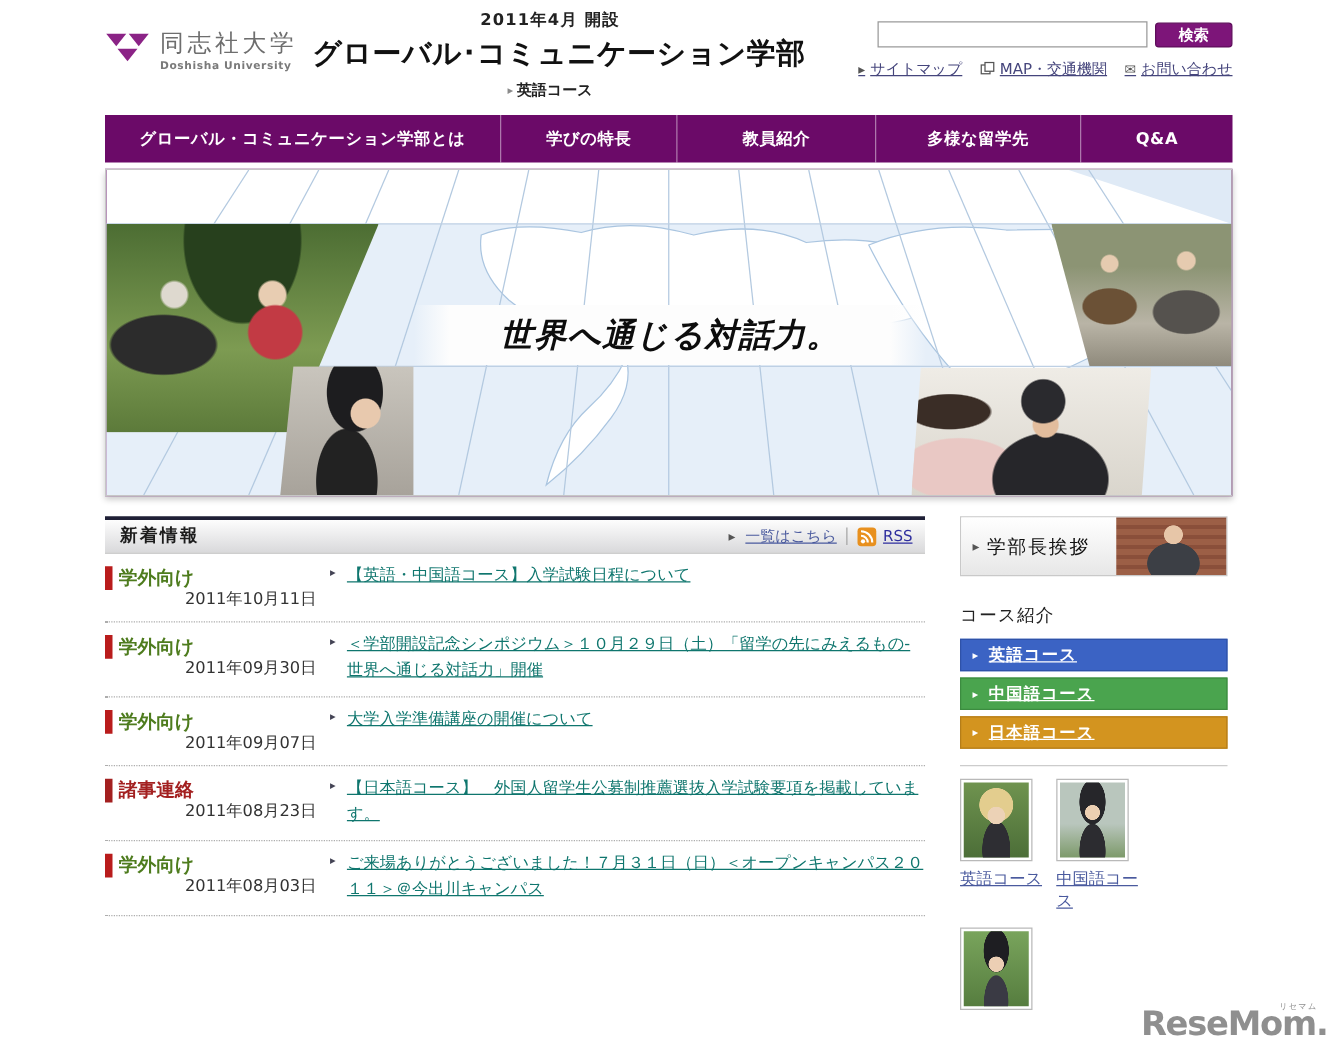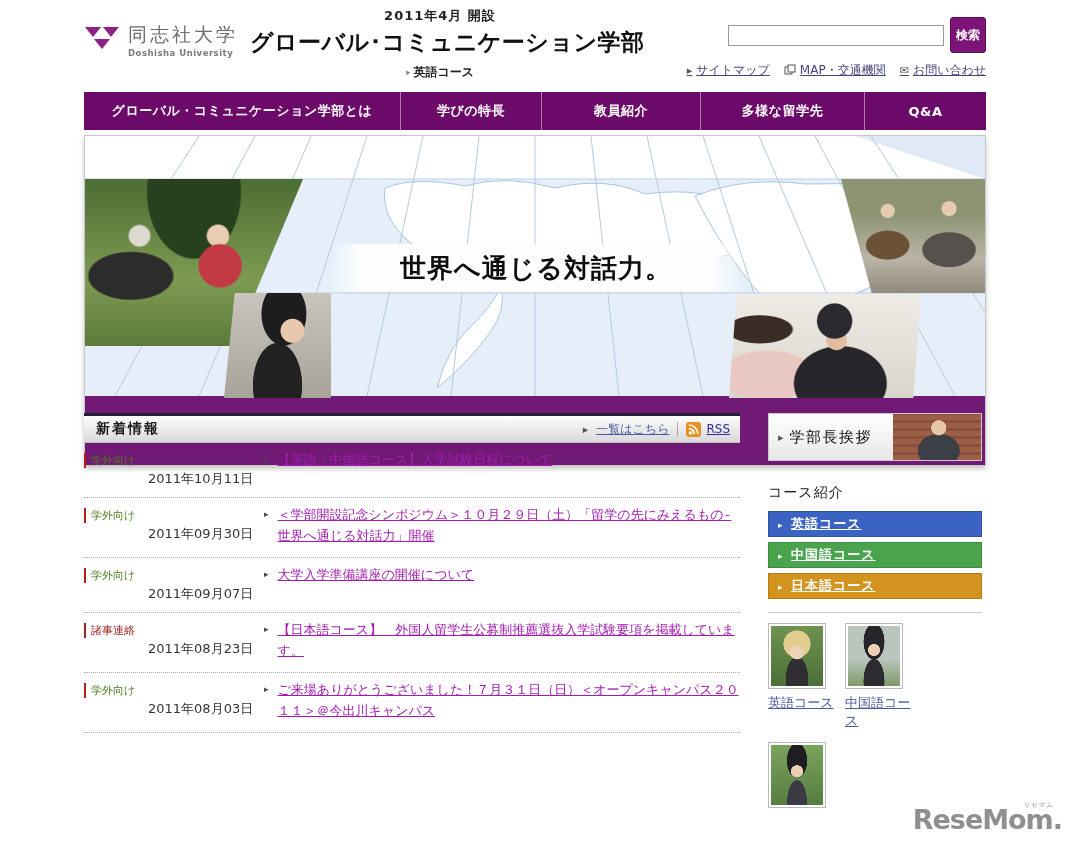--- a/index.html
+++ b/index.html
@@ -18,34 +18,34 @@
   .title-links { margin-top:6px; display:flex; justify-content:center; gap:20px;flex-direction:column; }
   .title-links .tlink { font-size:12px; font-weight:bold; color:#222; text-decoration:none; }
   .mini-arrow { color:#8a8a8a; font-size:9px; margin-right:3px; vertical-align:1px; }
 
   .header-right { position:absolute; right:86px; top:8px; width:310px; }
   .lang-row { text-align:right; font-size:12px; color:#9a9a9a; }
   .lang-row .lang { margin:0 5px; color:#45457c; text-decoration:underline; }
   .lang-row .lang.current { color:#333; text-decoration:none; }
   .search-row { margin-top:9px; display:flex; justify-content:flex-end; align-items:center; gap:6px; }
   .search-input { width:216px; height:21px; border:1px solid #9a9a9a; background:#fff; font-size:12px; padding:0 4px; }
-  .search-btn { height:36px; padding:0 5px; background:#7d1579; color:#fff; font-size:12px; font-weight:bold; border:1px solid #5e0d5b; border-radius:3px; line-height:19px; }
+  .search-btn { height:20px; padding:0 18px; background:#7d1579; color:#fff; font-size:12px; font-weight:bold; border:1px solid #5e0d5b; border-radius:3px; line-height:19px; }
   .util-row { margin-top:9px; display:flex; justify-content:flex-end; align-items:center; gap:14px; font-size:12px; }
   .util-row a { color:#45457c; text-decoration:underline; display:inline-flex; align-items:center; gap:4px; }
   .util-ic { color:#555; font-size:11px; font-style:normal; }
 
   
   .navbar { position:absolute; left:84px; top:92px; width:902px; height:38px; background:#6b0a68; display:flex; }
   .nav-item { height:100%; display:flex; align-items:center; justify-content:center; color:#fff; font-size:13px; font-weight:bold; border-right:1px solid rgba(255,255,255,.45); cursor:pointer; letter-spacing:0.5px; }
   .nav-item:nth-child(1){ width:317px; } .nav-item:nth-child(2){ width:141px; }
   .nav-item:nth-child(3){ width:159px; } .nav-item:nth-child(4){ width:164px; }
   .nav-item:nth-child(5){ width:121px; border-right:none; }
 
   
-  .hero { position:absolute; left:84px; top:135px; width:902px; height:331px; border:1px solid #c6c6c6; background:#701a75; box-shadow:0 3px 5px rgba(0,0,0,.22); overflow:hidden; }
+  .hero { position:absolute; left:84px; top:135px; width:902px; height:262px; border:1px solid #c6c6c6; background:#701a75; box-shadow:0 3px 5px rgba(0,0,0,.22); overflow:hidden;font-style:italic; }
   .hero svg { position:absolute; left:0; top:0; }
   .photo { position:absolute; }
   #ph-tl { left:0; top:43px; width:218px; height:167px;
     clip-path:polygon(0 0,100% 0,68% 100%,0 100%);
     background:
       radial-gradient(circle at 62% 52%, #c23a44 0 13%, rgba(0,0,0,0) 14%),
       radial-gradient(circle at 61% 34%, #e8cdb2 0 6%, rgba(0,0,0,0) 7%),
       radial-gradient(circle at 25% 34%, #ded9cf 0 5%, rgba(0,0,0,0) 6%),
       radial-gradient(ellipse at 21% 58%, #2c2c2c 0 17%, rgba(0,0,0,0) 18%),
       radial-gradient(ellipse at 50% 8%, #27401d 0 30%, rgba(0,0,0,0) 31%),
@@ -83,25 +83,25 @@
     background:linear-gradient(180deg,#fdfdfd,#d9d9db); display:flex; align-items:center; }
   .news-heading { font-size:14px; font-weight:bold; color:#1c1c1c; padding-left:12px; letter-spacing:2px; }
   .news-header-right { margin-left:auto; display:flex; align-items:center; gap:8px; padding-right:10px; }
   .news-index-link { font-size:12px; color:#4a5a9e; text-decoration:underline; }
   .nh-divider { width:1px; height:14px; background:#a5a5a5; }
   .rss-link { font-size:12px; color:#2e2e9e; text-decoration:underline; display:inline-flex; align-items:center; gap:5px; }
   .rss-badge { width:15px; height:15px; background:#e8901e; border-radius:3px; display:inline-block; }
 
   .news-list { position:absolute; left:84px; top:443px; width:656px; }
   .news-row { display:flex; align-items:flex-start; padding:7px 0 9px; border-bottom:1px dotted #adadad; }
-  .news-cat { width:64px; border-left:2px solid #b91c1c; padding-left:5px; font-size:11px; font-weight:normal; color:#4e7c1e; margin-top:3px; white-space:nowrap; }
+  .news-cat { width:64px; border-left:6px solid #b91c1c; padding-left:5px; font-size:15px; font-weight:bold; color:#4e7c1e; margin-top:3px; white-space:nowrap; }
   .cat-red .news-cat { border-left-color:#a32020; color:#a32020; }
   .news-date { width:108px; font-size:13px; color:#333; margin-top:20px; white-space:nowrap; }
   .news-arrow { color:#445; font-size:9px; margin:4px 9px 0 8px; }
-  .news-title { flex:1; font-size:13px; color:#a21caf; text-decoration:underline; line-height:1.65;font-family:Liberation Mono, monospace; }
+  .news-title { flex:1; font-size:13px; color:#0f766e; text-decoration:underline; line-height:1.65; }
 
   .notice { position:absolute; left:84px; top:682px; font-family:"DejaVu Serif","Liberation Serif",serif; font-size:13.5px; color:#1c1c1c; line-height:1.85; }
 
   
   .sidebar { position:absolute; left:768px; top:413px; width:214px; }
   .dean-box { height:48px; border:1px solid #c9c9c9; display:flex; cursor:pointer; background:#fff; }
   .dean-left { flex:1; background:linear-gradient(180deg,#ffffff,#e7e7e7); display:flex; align-items:center; gap:6px; padding-left:9px; }
   .dean-label { font-family:"DejaVu Serif","Liberation Serif",serif; font-size:15px; font-weight:normal; color:#111; letter-spacing:1.5px; white-space:nowrap; }
   .dean-photo { width:88px; background:
       radial-gradient(circle at 52% 30%, #e7c6a8 0 13%, rgba(0,0,0,0) 14%),

